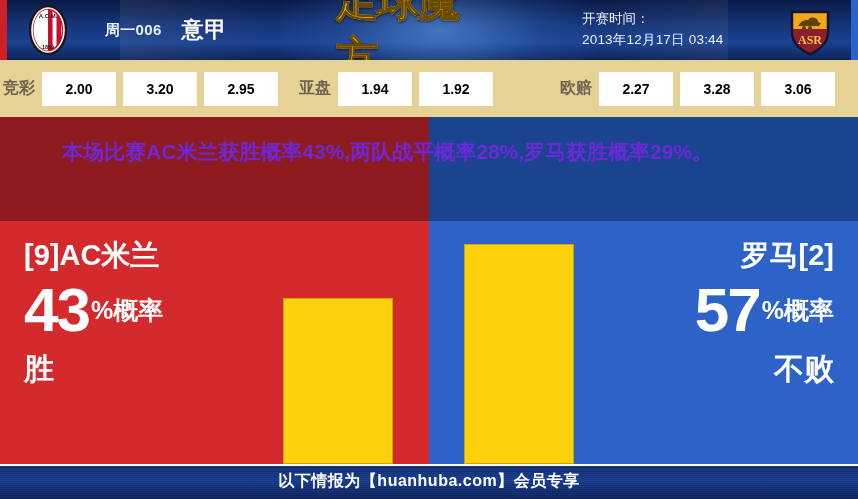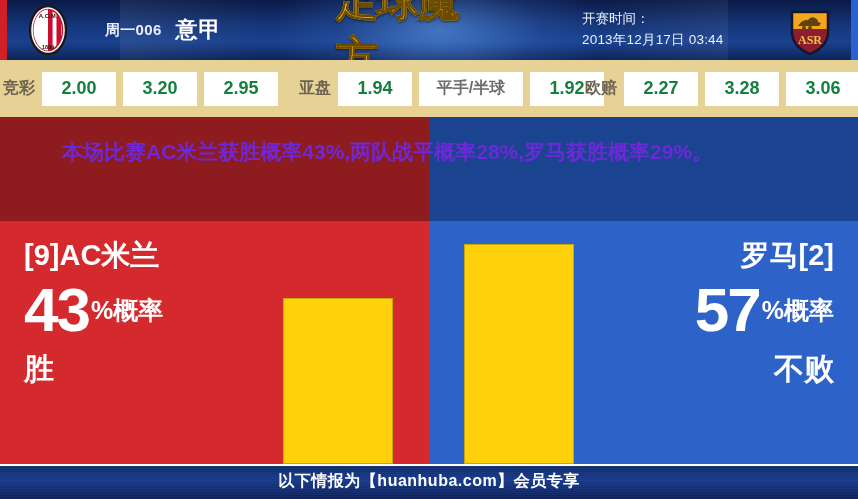--- a/index.html
+++ b/index.html
@@ -22,21 +22,21 @@
     background:linear-gradient(103deg, rgba(255,255,255,0.07) 0%, rgba(255,255,255,0.0) 55%);}
   .header-diag2{position:absolute;right:130px;top:0;width:240px;height:60px;
     background:linear-gradient(256deg, rgba(255,255,255,0.06) 0%, rgba(255,255,255,0.0) 55%);}
   .edge-left{position:absolute;left:0;top:0;width:7px;height:60px;background:#cf2027;}
   .edge-right{position:absolute;right:0;top:0;width:7px;height:60px;background:#2a62cf;}
 
   .crest{position:absolute;top:4px;width:52px;height:52px;}
   .crest-left{left:22px;}
   .crest-right{right:22px;}
 
-  .match-label{position:absolute;left:105px;top:12px;height:36px;display:flex;align-items:center;gap:14px;}
+  .match-label{position:absolute;left:105px;top:12px;height:36px;display:flex;align-items:center;gap:20px;}
   .match-no{color:#e7eefc;font-size:15px;font-weight:bold;letter-spacing:.3px;}
   .match-league{color:#ffffff;font-size:22px;font-weight:bold;letter-spacing:1px;}
 
   .logo-box{position:absolute;left:336px;top:6px;width:160px;height:46px;display:flex;align-items:center;justify-content:center;}
   .logo-text{font-size:42px;font-weight:bold;letter-spacing:-1px;
     background:linear-gradient(180deg,#fff3a8 0%,#ffd429 38%,#f5a60c 62%,#ffe066 100%);
     -webkit-background-clip:text;background-clip:text;color:transparent;
     -webkit-text-stroke:1px #6b4a00;
     filter:drop-shadow(0 1px 1px rgba(0,0,0,.55));}
 
@@ -46,21 +46,21 @@
   .kickoff .k2{display:block;letter-spacing:.2px;}
 
   
   .odds{position:absolute;left:0;top:60px;width:858px;height:57px;background:#e6d294;
     display:flex;align-items:center;}
   .odds-seg{display:flex;align-items:center;height:57px;}
   .odds-seg.s1{width:290px;padding-left:3px;}
   .odds-seg.s2{width:288px;padding-left:14px;}
   .odds-seg.s3{width:266px;padding-left:14px;justify-content:flex-end;padding-right:16px;}
   .odds-label{color:#6c6351;font-size:16px;font-weight:bold;margin-right:7px;white-space:nowrap;}
-  .odds-cell{background:#ffffff;color:#15803d;font-size:18px;font-weight:bold;
+  .odds-cell{background:#ffffff;color:#000000;font-size:14px;font-weight:bold;
     height:34px;min-width:58px;padding:0 8px;margin-right:7px;
     display:flex;align-items:center;justify-content:center;white-space:nowrap;}
   .odds-cell.wide{min-width:88px;font-size:16px;color:#6e6e6e;}
 
   
   .desc-band{position:absolute;left:0;top:117px;width:858px;height:104px;}
   .desc-red{position:absolute;left:0;top:0;width:429px;height:104px;background:#8e1b1e;}
   .desc-blue{position:absolute;left:429px;top:0;width:429px;height:104px;background:#1b4490;}
   .desc-text{position:absolute;left:62px;top:18px;width:740px;color:#6d28d9;
     font-size:21px;font-weight:bold;line-height:34px;letter-spacing:0px;}
@@ -158,21 +158,20 @@
     <div class="odds-seg s1">
       <span class="odds-label">竞彩</span>
       <span class="odds-cell">2.00</span>
       <span class="odds-cell">3.20</span>
       <span class="odds-cell">2.95</span>
     </div>
 
     <div class="odds-seg s2">
       <span class="odds-label">亚盘</span>
       <span class="odds-cell">1.94</span>
-      <span class="odds-cell wide">平手/半球</span>
       <span class="odds-cell">1.92</span>
     </div>
 
     <div class="odds-seg s3">
       <span class="odds-label">欧赔</span>
       <span class="odds-cell">2.27</span>
       <span class="odds-cell">3.28</span>
       <span class="odds-cell">3.06</span>
     </div>
   </div>

